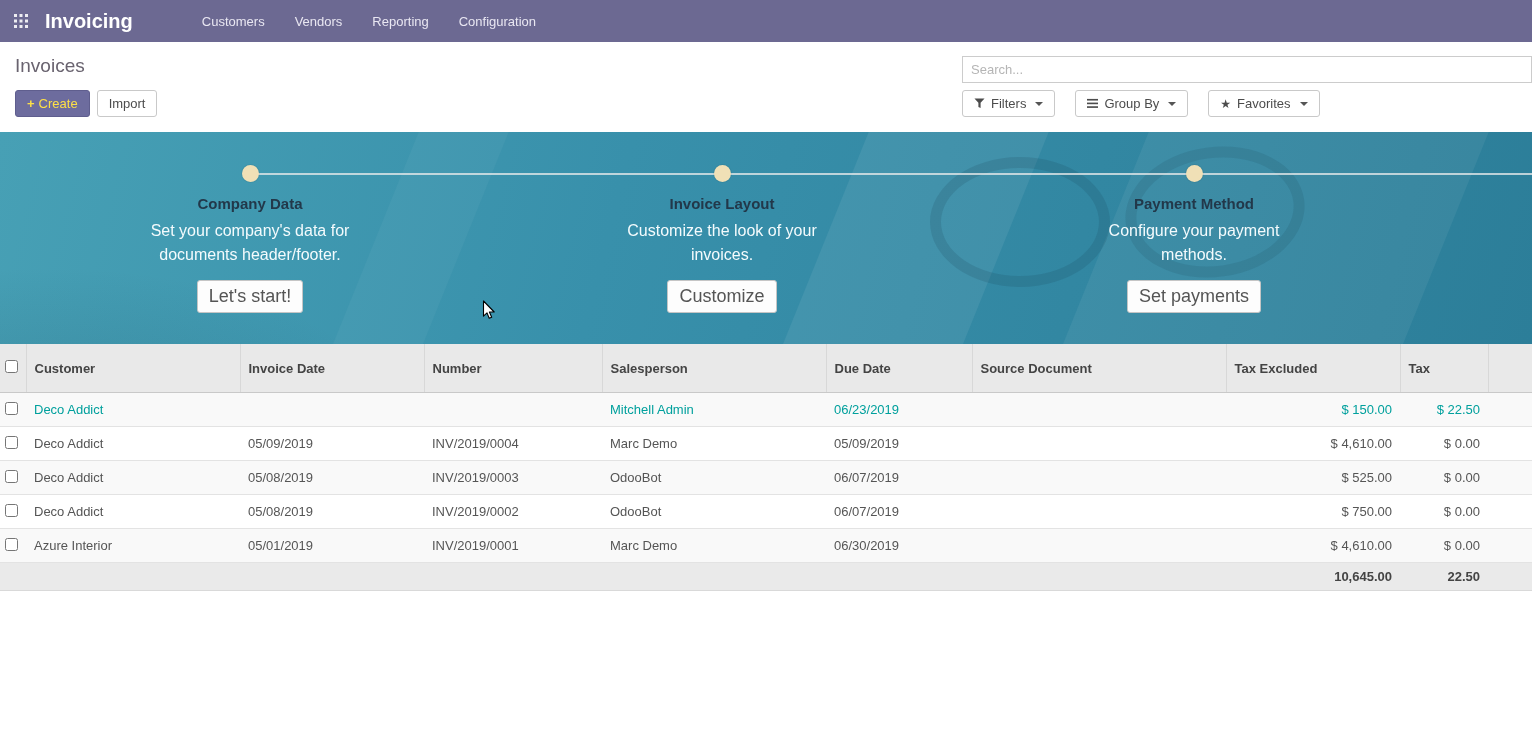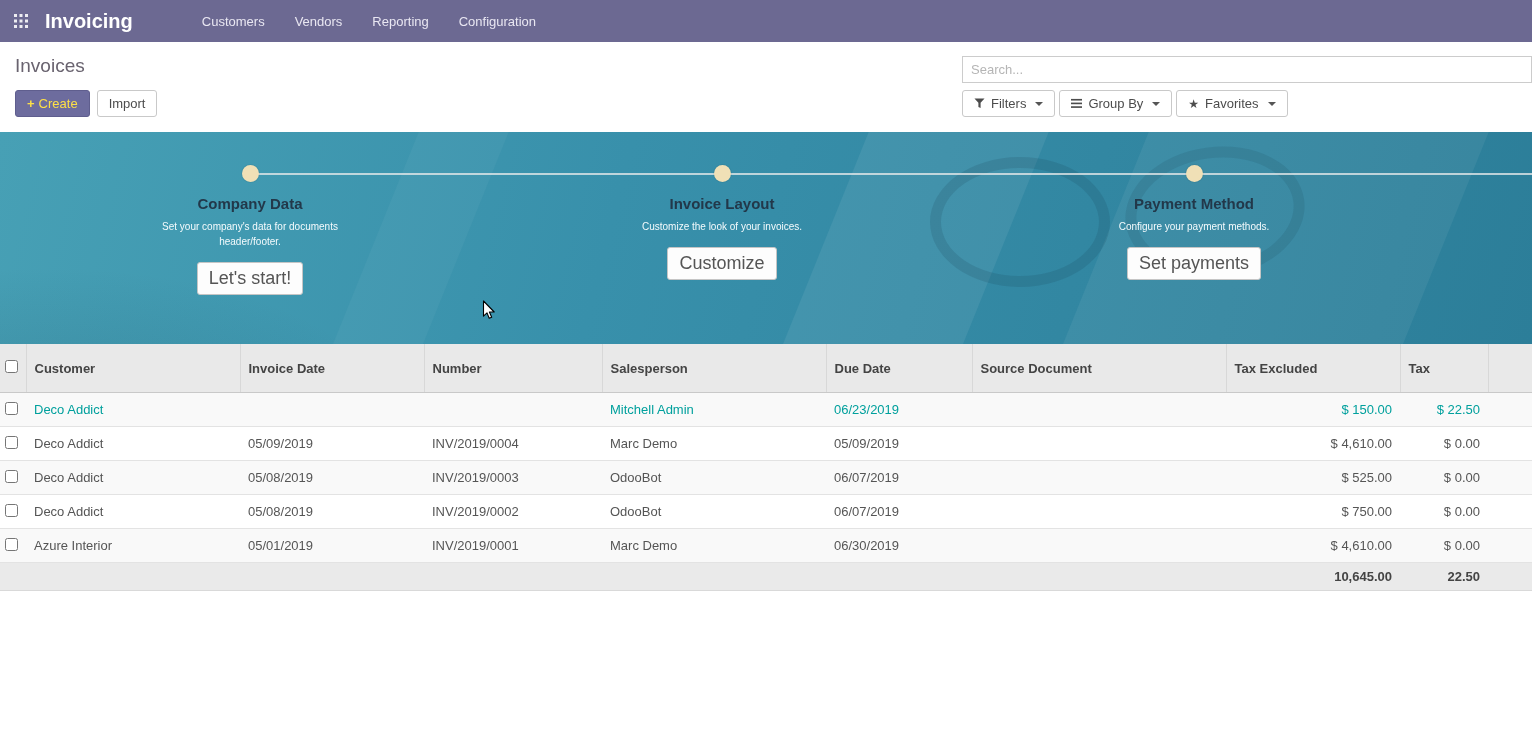--- a/index.html
+++ b/index.html
@@ -17,21 +17,21 @@
 
   
   .control-panel { position:relative; height:90px; background:#fff; }
   .cp-title { position:absolute; left:15px; top:13px; font-size:19px; color:#69636f; }
   .cp-buttons { position:absolute; left:15px; top:48px; display:flex; gap:7px; }
   .btn { font-size:13px; padding:5px 11px; border-radius:3px; cursor:pointer; border:1px solid #c9c9c9; background:#fff; color:#4c4c4c; font-family:inherit; }
   .btn-primary { background:#6d6c9e; border-color:#5f5e8e; color:#fde047; }
   .plus { font-weight:bold; margin-right:4px; }
   .search-input { position:absolute; left:962px; top:14px; width:570px; height:27px; border:1px solid #ccc; padding:0 8px; font-size:13px; font-family:inherit; color:#14532d; outline:none; background:#fff; }
   .search-input::placeholder { color:#b5b5b5; }
-  .search-filters { position:absolute; left:962px; top:48px; display:flex; gap:4px; }
+  .search-filters { position:absolute; left:962px; top:48px; display:flex; gap:20px; }
   .filter-btn { display:flex; align-items:center; gap:6px; }
   .caret { width:0; height:0; border-left:4px solid transparent; border-right:4px solid transparent; border-top:4px solid #555; margin-left:3px; display:inline-block; }
   .icon-star { font-size:12px; line-height:1; color:#4c4c4c; }
 
   
   .banner { position:relative; height:212px; overflow:hidden;
     background: linear-gradient(104deg,#47a0b5 0%, #3890ab 40%, #2c7e99 100%); }
   .deco { position:absolute; }
   .streak-a { left:800px; top:-60px; width:180px; height:460px; background:rgba(255,255,255,0.07); transform:skewX(-22deg); }
   .streak-b { left:1080px; top:-60px; width:340px; height:460px; background:rgba(255,255,255,0.06); transform:skewX(-22deg); }
@@ -40,21 +40,21 @@
   .lens-2 { left:1125px; top:15px; width:180px; height:130px; border:11px solid rgba(25,60,80,0.13); border-radius:50%; transform:rotate(-8deg); }
   .shade-bl { left:-120px; top:120px; width:560px; height:260px; background:radial-gradient(ellipse at 30% 70%, rgba(15,55,75,0.18), rgba(0,0,0,0) 65%); }
 
   .progress-line { position:absolute; left:250px; right:0; top:41px; height:2px; background:rgba(236,236,236,0.75); }
   .dot { position:absolute; top:33px; width:17px; height:17px; border-radius:50%; background:#f0e0b6; box-shadow:0 0 0 1px rgba(0,0,0,0.05); }
   .dot1 { left:242px; } .dot2 { left:714px; } .dot3 { left:1186px; }
 
   .step { position:absolute; top:63px; width:320px; text-align:center; }
   .step1 { left:90px; } .step2 { left:562px; } .step3 { left:1034px; }
   .step-title { font-size:15px; font-weight:bold; color:#22384a; margin-bottom:7px; }
-  .step-desc { font-size:10px; color:#f4fbfd; line-height:1.5; width:235px; margin:0 auto; }
+  .step-desc { font-size:16px; color:#f4fbfd; line-height:1.5; width:235px; margin:0 auto; }
   .step-btn { margin-top:13px; background:#fdfdfd; border:1px solid #c5c5c5; border-radius:3px; color:#555; font-size:18px; padding:5px 11px; cursor:pointer; font-family:inherit; }
 
   
   .invoice-table { width:1532px; border-collapse:collapse; table-layout:fixed; font-size:13px; color:#555; }
   .invoice-table th { background:#e9e9e9; font-weight:bold; color:#444; text-align:left; padding:16px 8px; border-bottom:1px solid #c9c9c9; height:27px; cursor:pointer; white-space:nowrap; overflow:hidden; }
   .invoice-table th + th { border-left:1px solid #d8d8d8; }
   .invoice-table td { padding:0 8px; height:34px; border-bottom:1px solid #e3e3e3; overflow:hidden; white-space:nowrap; }
   .invoice-table tbody tr { cursor:pointer; }
   .invoice-table tbody tr:nth-child(odd) { background:#f9f9f9; }
   .invoice-table tr.draft td { color:#00a09d; }

